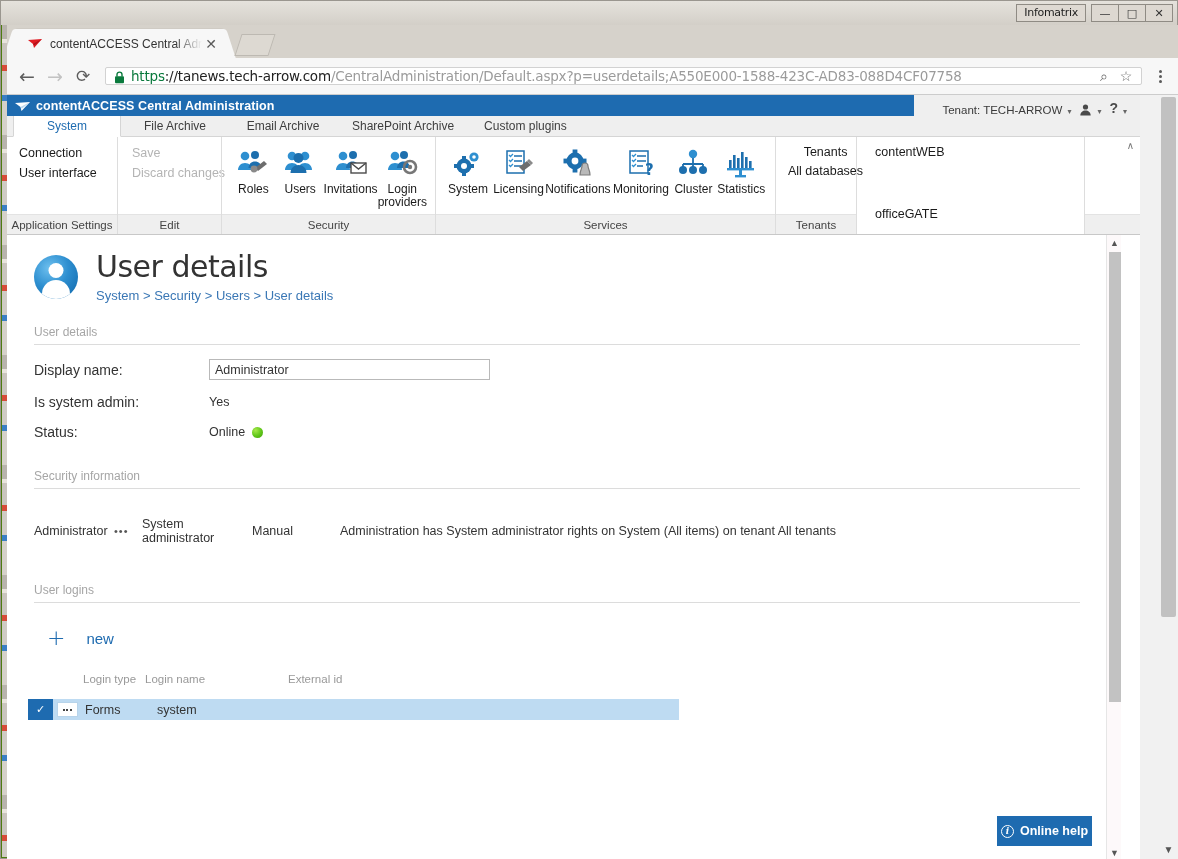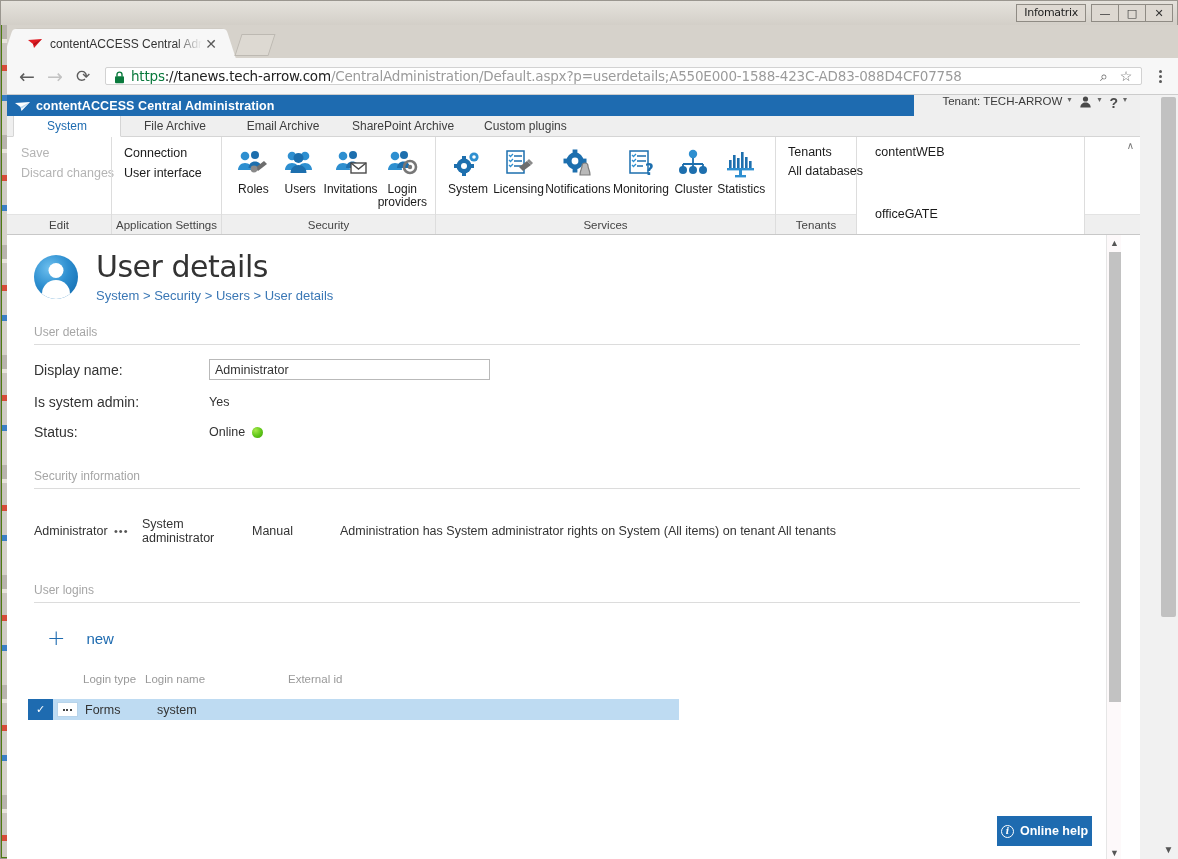--- a/index.html
+++ b/index.html
@@ -144,21 +144,21 @@
     height: 21px; background: #1e6bb0;
     display: flex; align-items: center;
     padding-left: 8px;
     position: relative;
   }
   .app-header .logo { width: 15px; height: 13px; margin-right: 6px; }
   .app-header .title { color: #fff; font-size: 12.5px; font-weight: bold; letter-spacing: 0.1px;}
   .app-header-right {
     position: absolute; right: 0; top: 0; height: 21px;
     width: 226px; background: #efefef;
-    display: flex; align-items: flex-start; justify-content: flex-end;
+    display: flex; align-items: flex-end; justify-content: flex-end;
     padding-right: 7px; gap: 2px;
   }
   .tenant-label { font-size: 11.5px; color: #3a3a3a; }
   .caret-sm { font-size: 8px; color: #666; margin: 0 6px 0 3px; }
   .hdr-ico { display: flex; align-items: center; font-size: 13px; color: #4a4a4a; }
   .hdr-ico.person { font-size: 13px; }
   .hdr-ico.q { font-weight: bold; font-size: 14px; }
   .collapse-ribbon {
     position: absolute; right: 6px; top: 24px;
     font-size: 10px; color: #777;
@@ -423,38 +423,38 @@
           <div class="rtab active">System</div>
           <div class="rtab">File Archive</div>
           <div class="rtab">Email Archive</div>
           <div class="rtab">SharePoint Archive</div>
           <div class="rtab">Custom plugins</div>
         </div>
         <span class="collapse-ribbon">∧</span>
 
         <div class="ribbon-body">
 
+          <div class="rgroup" style="width:110px;">
+            <div class="rgroup-content">
+              <div class="rlink-col">
+                <div class="rlink">Connection</div>
+                <div class="rlink">User interface</div>
+              </div>
+            </div>
+            <div class="rgroup-label">Application Settings</div>
+          </div>
+
           <div class="rgroup" style="width:104px;">
             <div class="rgroup-content">
               <div class="rlink-col" style="padding-left:2px;">
                 <div class="rlink disabled">Save</div>
                 <div class="rlink disabled">Discard changes</div>
               </div>
             </div>
             <div class="rgroup-label">Edit</div>
-          </div>
-
-          <div class="rgroup" style="width:110px;">
-            <div class="rgroup-content">
-              <div class="rlink-col">
-                <div class="rlink">Connection</div>
-                <div class="rlink">User interface</div>
-              </div>
-            </div>
-            <div class="rgroup-label">Application Settings</div>
           </div>
 
           <div class="rgroup" style="width:214px;">
             <div class="rgroup-content" style="justify-content:flex-start;gap:0px;">
               <div class="ricon-btn">
                 <div class="ricon">
                   <svg width="34" height="30" viewBox="0 0 34 30">
                     <circle cx="9" cy="7" r="4.3" fill="#2e8fd0"></circle>
                       <path d="M2 21c0-4.2 3.1-7 7-7s7 2.8 7 7z" fill="#2e8fd0"></path>
                     <circle cx="19" cy="6" r="4" fill="#1d6fae"></circle>
@@ -607,21 +607,21 @@
                     <rect x="13" y="21" width="3" height="5" fill="#2e8fd0"></rect>
                       <rect x="9" y="26" width="11" height="2.4" fill="#2e8fd0"></rect>
                   </svg>
                 </div>
                 <div class="ricon-label">Statistics</div>
               </div>
             </div>
             <div class="rgroup-label">Services</div>
           </div>
 
-          <div class="rgroup" style="width:81px;">
+          <div class="rgroup" style="width:81px;text-align:center;">
             <div class="rgroup-content">
               <div class="rcol2" style="padding-left:4px;">
                 <div class="rlink">Tenants</div>
                 <div class="rlink">All databases</div>
               </div>
             </div>
             <div class="rgroup-label">Tenants</div>
           </div>
 
           <div class="rgroup" style="width:228px;">

